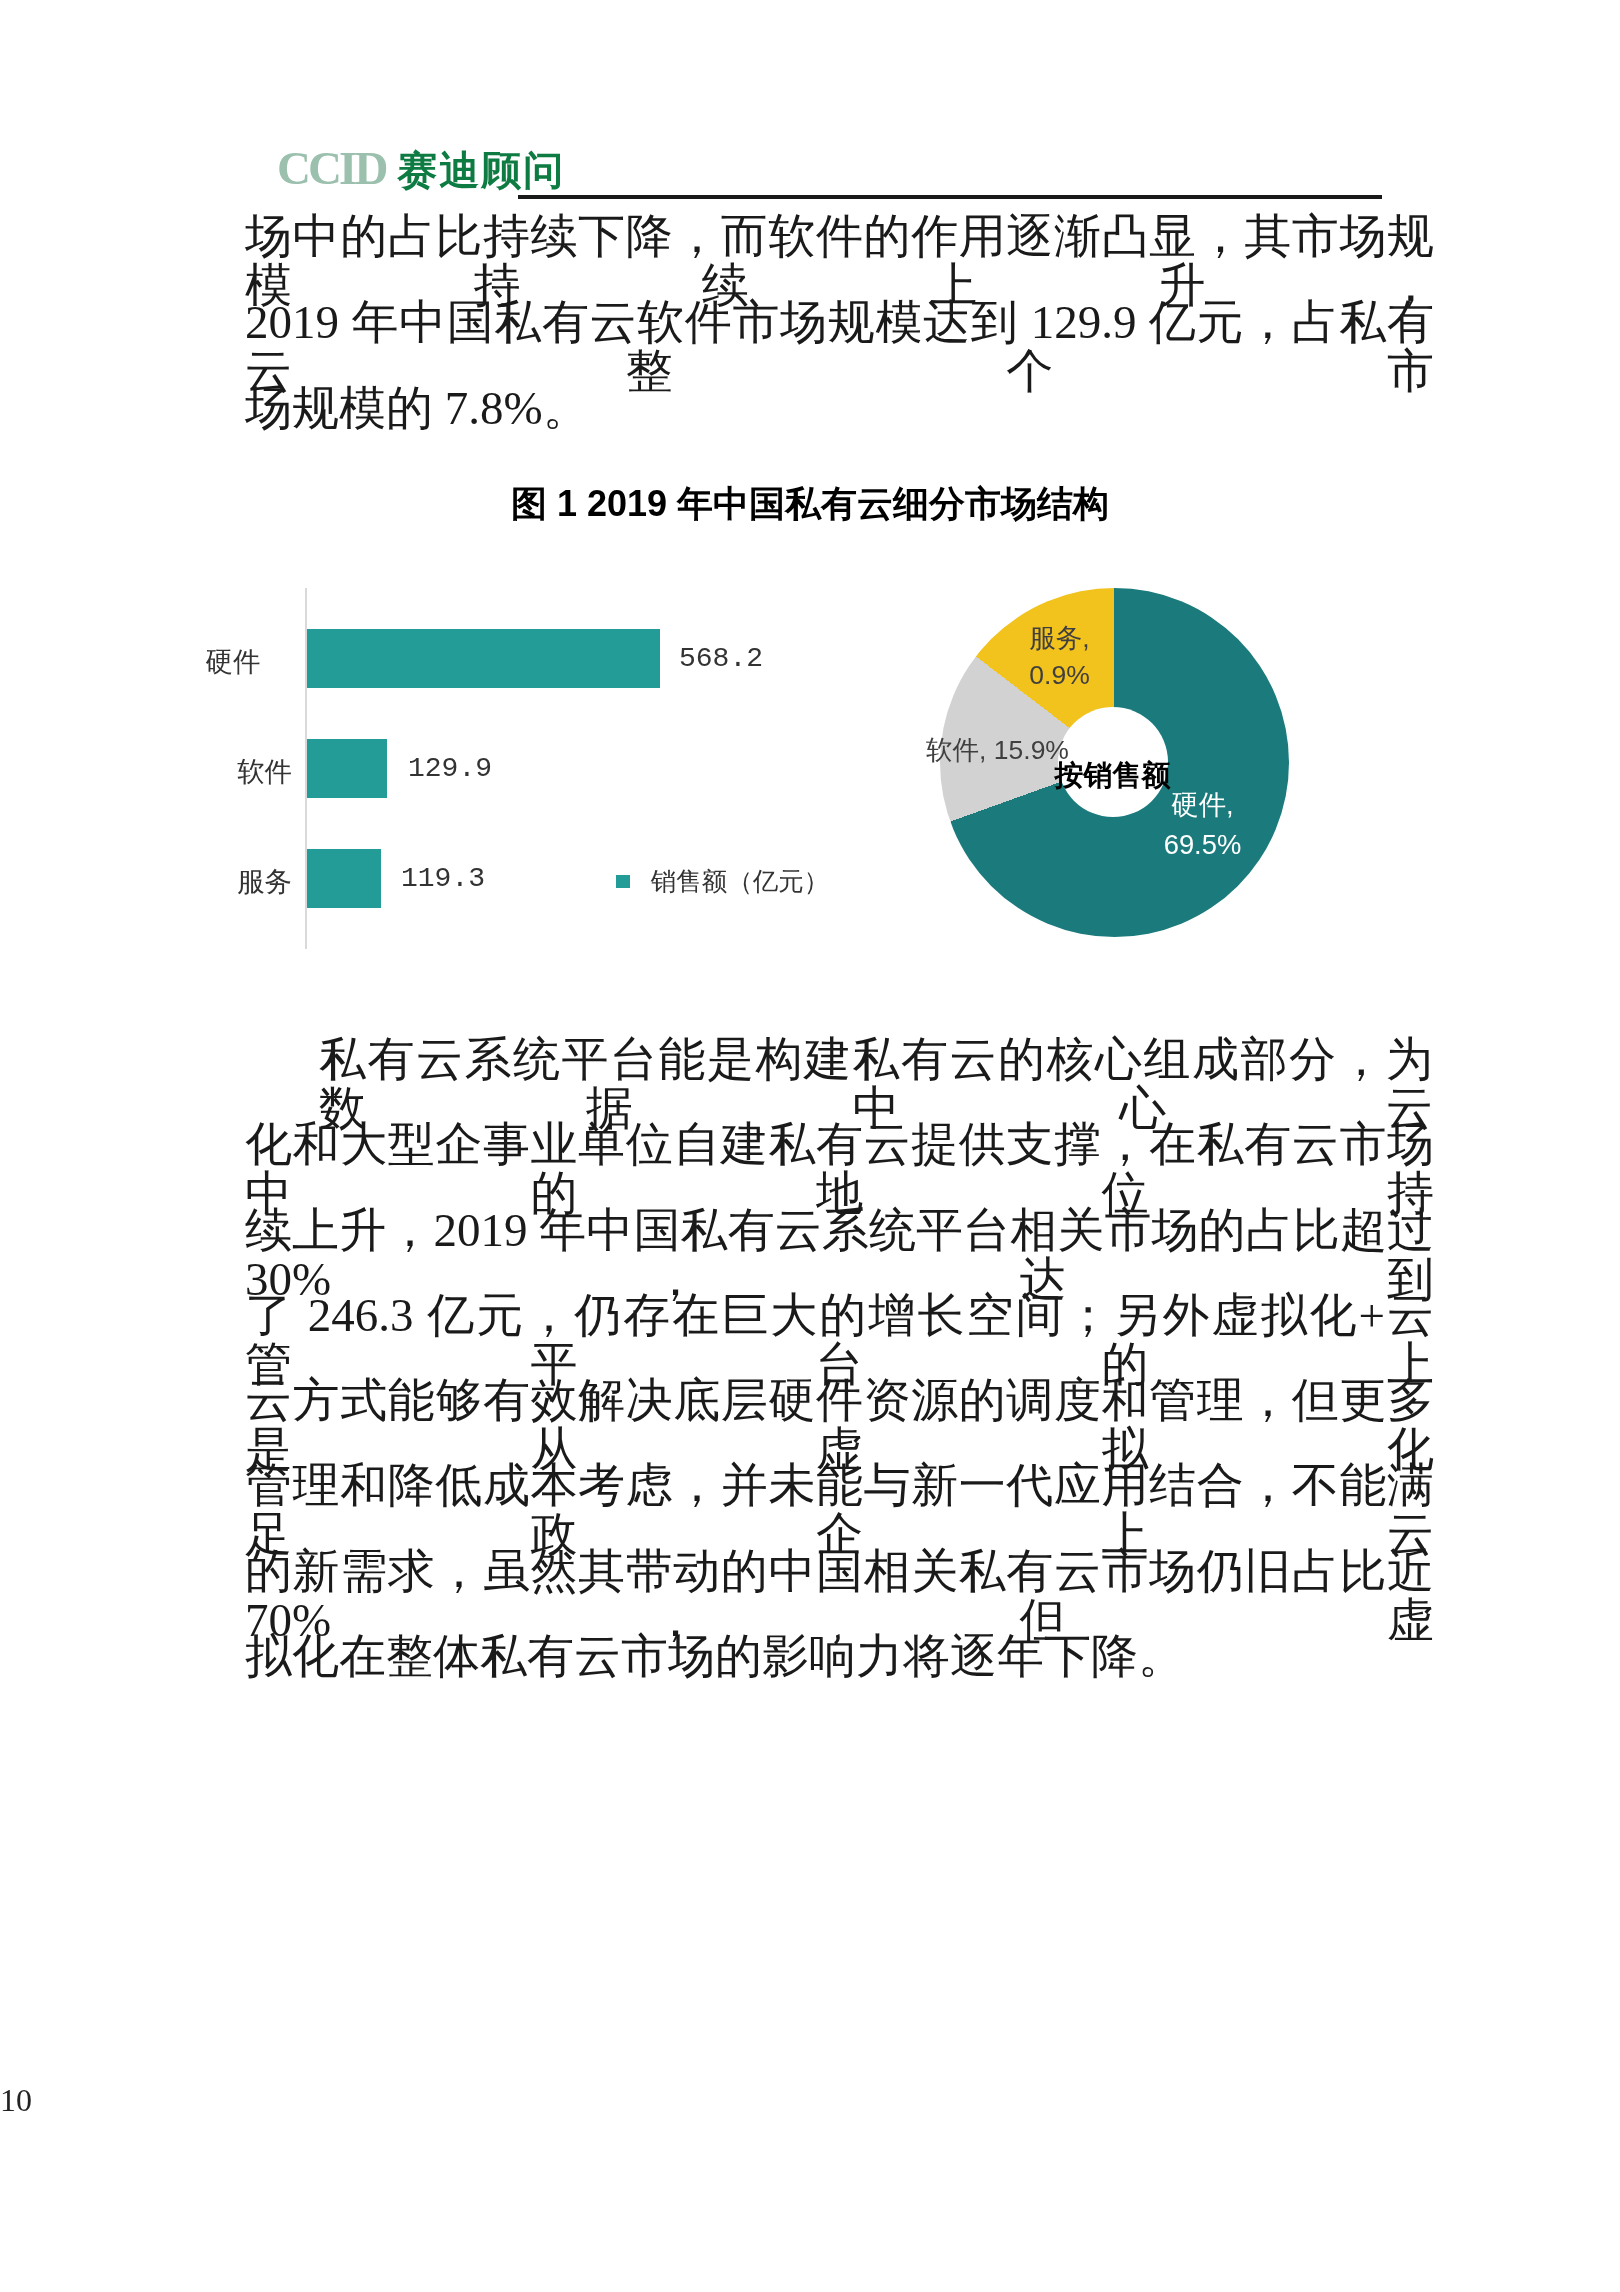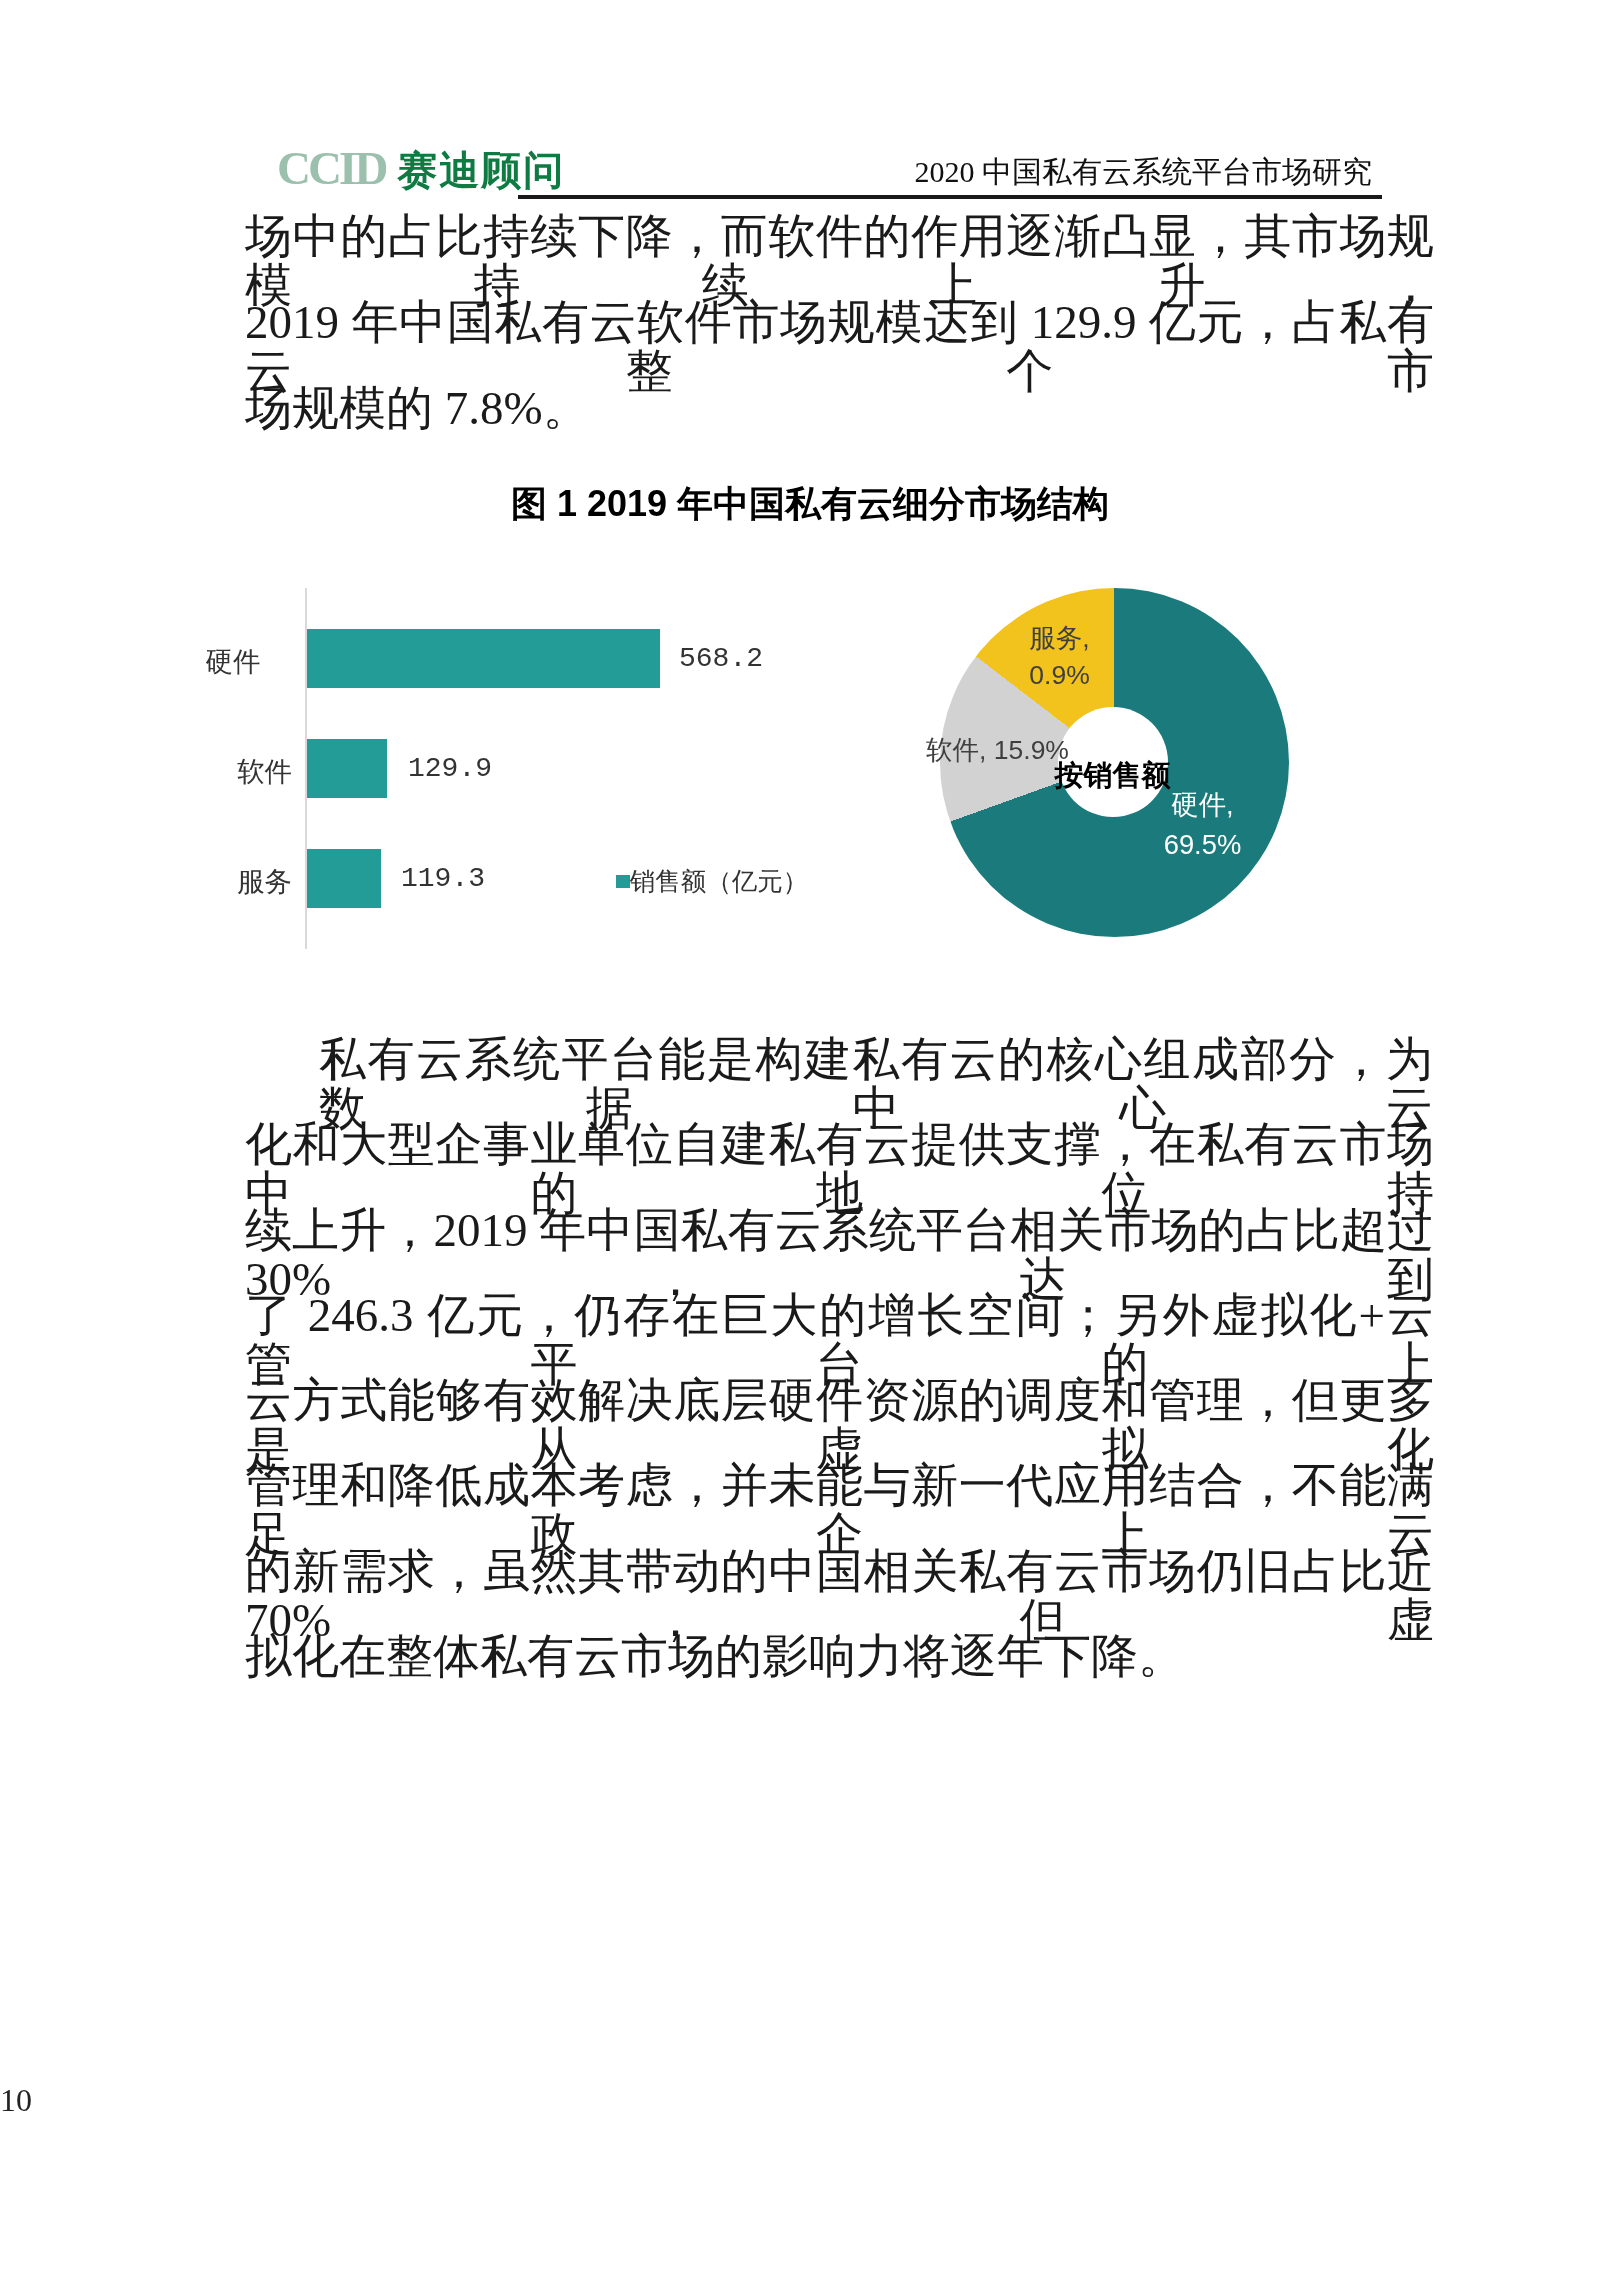--- a/index.html
+++ b/index.html
@@ -28,21 +28,21 @@
 
   
   .axis{left:305px;top:588px;width:2px;height:361px;background:#d9d9d9;}
   .bar{left:307px;height:59px;background:#239b96;}
   .bar.b0{top:629px;} .bar.b1{top:739px;} .bar.b2{top:849px;}
   .cat{left:174px;width:118px;text-align:right;
        font-family:"Liberation Sans","DejaVu Sans",sans-serif;font-size:27.4px;color:#333;}
   .cat.c0{top:644px;text-align:center;} .cat.c1{top:754px;} .cat.c2{top:864px;}
   .val{font-family:Liberation Mono, monospace;font-size:28px;color:#333;}
   .val.v0{left:679px;top:643px;} .val.v1{left:408px;top:753px;} .val.v2{left:401px;top:863px;}
-  .legend{left:616px;top:864px;display:flex;align-items:center;gap:0;
+  .legend{left:616px;top:864px;display:flex;align-items:center;gap:21px;
           font-family:"Liberation Sans","DejaVu Sans",sans-serif;font-size:25.5px;color:#333;}
   .legend .sw{width:13.7px;height:13.7px;background:#239b96;flex:none;}
 
   
   .donut-ring{left:940px;top:588px;width:349px;height:349px;border-radius:50%;
               background:conic-gradient(#1a7a7c 0deg 250.2deg,#d2d2d2 250.2deg 307.44deg,#f2c21d 307.44deg 360deg);}
   .donut-hole{left:1058px;top:707px;width:110px;height:110px;border-radius:50%;background:#fff;}
   .plab{font-family:"Liberation Sans","DejaVu Sans",sans-serif;text-align:center;}
   .pl-service{left:985px;top:620px;width:149px;font-size:26.5px;line-height:37px;color:#3f3f3f;}
   .pl-software{left:907px;top:732px;width:181px;font-size:26.5px;color:#3f3f3f;}
@@ -55,21 +55,20 @@
 </style>
 </head>
 <body>
 
 <div class="page">
 
   <div class="abs logo">
     <span class="logo-ccid">CCID</span>
     <span class="logo-cn">赛迪顾问</span>
   </div>
-  <div class="abs hdr-title">2020 中国私有云系统平台市场研究</div>
   <div class="abs hdr-rule"></div>
 
   <div class="abs bl" style="top:212px">场中的占比持续下降，而软件的作用逐渐凸显，其市场规模持续上升，</div>
   <div class="abs bl" style="top:298px">2019 年中国私有云软件市场规模达到 129.9 亿元，占私有云整个市</div>
   <div class="abs bl last" style="top:384px">场规模的 7.8%。</div>
 
   <div class="abs fig-title">图 1  2019 年中国私有云细分市场结构</div>
 
   <div>
     <div class="abs axis"></div>

